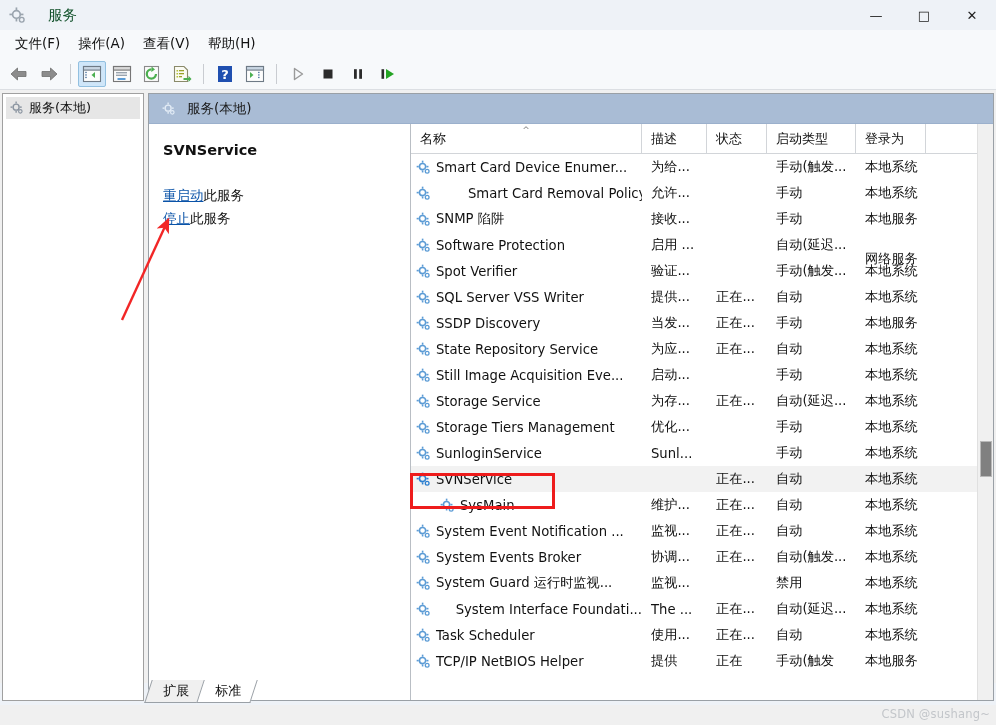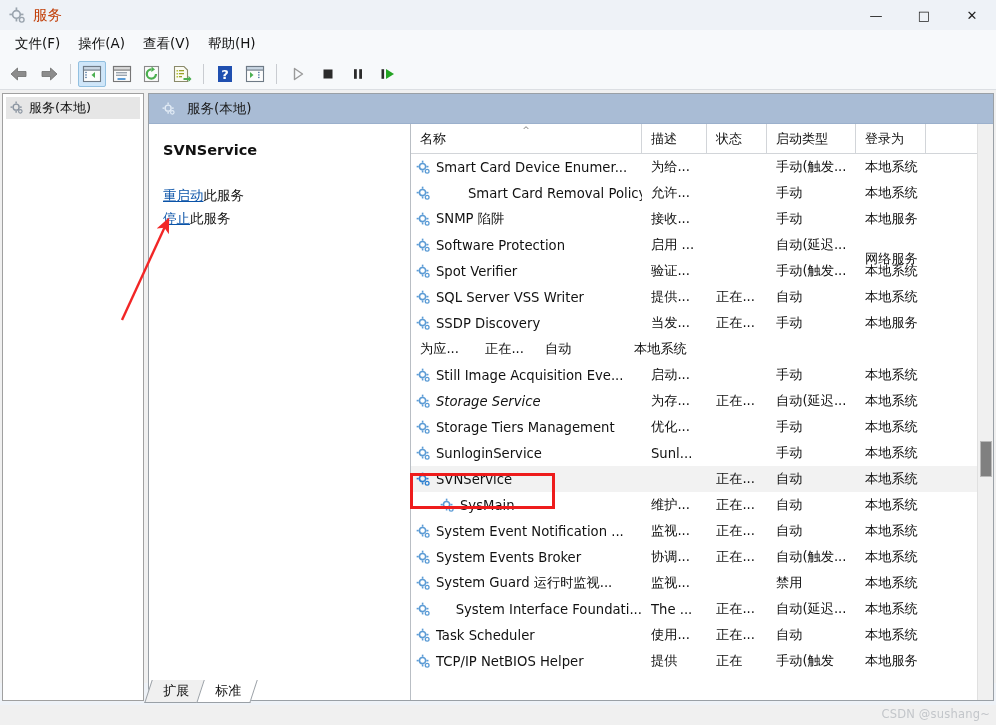--- a/index.html
+++ b/index.html
@@ -20,21 +20,21 @@
     position: absolute; left: 0; top: 0; width: 996px; height: 30px;
     background: #eef2f7;
     display: flex; align-items: center;
   }
   .title-icon {
     margin-left: 8px; width: 18px; height: 18px;
     display: flex; align-items: center; justify-content: center;
     font-size: 14px; color: #8a9099;
   }
   .title-text {
-    margin-left: 7px; font-size: 14.5px; color: #c2410c;
+    margin-left: 22px; font-size: 14.5px; color: #14532d;
     font-family: "DejaVu Sans", "Liberation Sans", sans-serif;
   }
   .win-btns { margin-left: auto; display: flex; height: 30px; }
   .win-btn {
     width: 48px; height: 30px;
     display: flex; align-items: center; justify-content: center;
     font-size: 13px; color: #202020; cursor: default;
   }
 
   
@@ -544,20 +544,35 @@
                     </svg>
                   </span>
                   <span>SSDP Discovery</span>
                 </div>
                 <div class="lv-cell" style="width: 65px;">当发...</div>
                 <div class="lv-cell" style="width: 60px;">正在...</div>
                 <div class="lv-cell" style="width: 89px;">手动</div>
                 <div class="lv-cell" style="width: 70px;">本地服务</div>
               </div>
               <div class="lv-row">
+                <div class="lv-cell name" style="width: 231px;">
+                  <span class="svc-ico">
+                    <svg width="15" height="15" viewBox="0 0 16 16">
+                      <circle cx="7" cy="7" r="3.3" fill="none" stroke="currentColor" stroke-width="1.7"></circle>
+                      <g fill="currentColor">
+                        <rect x="6.2" y="0.7" width="1.7" height="2.2"></rect>
+                        <rect x="6.2" y="11.1" width="1.7" height="2.2"></rect>
+                        <rect x="0.7" y="6.2" width="2.2" height="1.7"></rect>
+                        <rect x="11.1" y="6.2" width="2.2" height="1.7"></rect>
+                      </g>
+                      <circle cx="11.9" cy="11.9" r="2" fill="none" stroke="currentColor" stroke-width="1.4"></circle>
+                    </svg>
+                  </span>
+                  <span>State Repository Service</span>
+                </div>
                 <div class="lv-cell" style="width: 65px;">为应...</div>
                 <div class="lv-cell" style="width: 60px;">正在...</div>
                 <div class="lv-cell" style="width: 89px;">自动</div>
                 <div class="lv-cell" style="width: 70px;">本地系统</div>
               </div>
               <div class="lv-row">
                 <div class="lv-cell name" style="width: 231px;">
                   <span class="svc-ico">
                     <svg width="15" height="15" viewBox="0 0 16 16">
                       <circle cx="7" cy="7" r="3.3" fill="none" stroke="currentColor" stroke-width="1.7"></circle>
@@ -571,21 +586,21 @@
                     </svg>
                   </span>
                   <span>Still Image Acquisition Eve...</span>
                 </div>
                 <div class="lv-cell" style="width: 65px;">启动...</div>
                 <div class="lv-cell" style="width: 60px;"></div>
                 <div class="lv-cell" style="width: 89px;">手动</div>
                 <div class="lv-cell" style="width: 70px;">本地系统</div>
               </div>
               <div class="lv-row">
-                <div class="lv-cell name" style="width: 231px; font-style: italic;">
+                <div class="lv-cell name" style="width: 231px;">
                   <span class="svc-ico">
                     <svg width="15" height="15" viewBox="0 0 16 16">
                       <circle cx="7" cy="7" r="3.3" fill="none" stroke="currentColor" stroke-width="1.7"></circle>
                       <g fill="currentColor">
                         <rect x="6.2" y="0.7" width="1.7" height="2.2"></rect>
                         <rect x="6.2" y="11.1" width="1.7" height="2.2"></rect>
                         <rect x="0.7" y="6.2" width="2.2" height="1.7"></rect>
                         <rect x="11.1" y="6.2" width="2.2" height="1.7"></rect>
                       </g>
                       <circle cx="11.9" cy="11.9" r="2" fill="none" stroke="currentColor" stroke-width="1.4"></circle>

